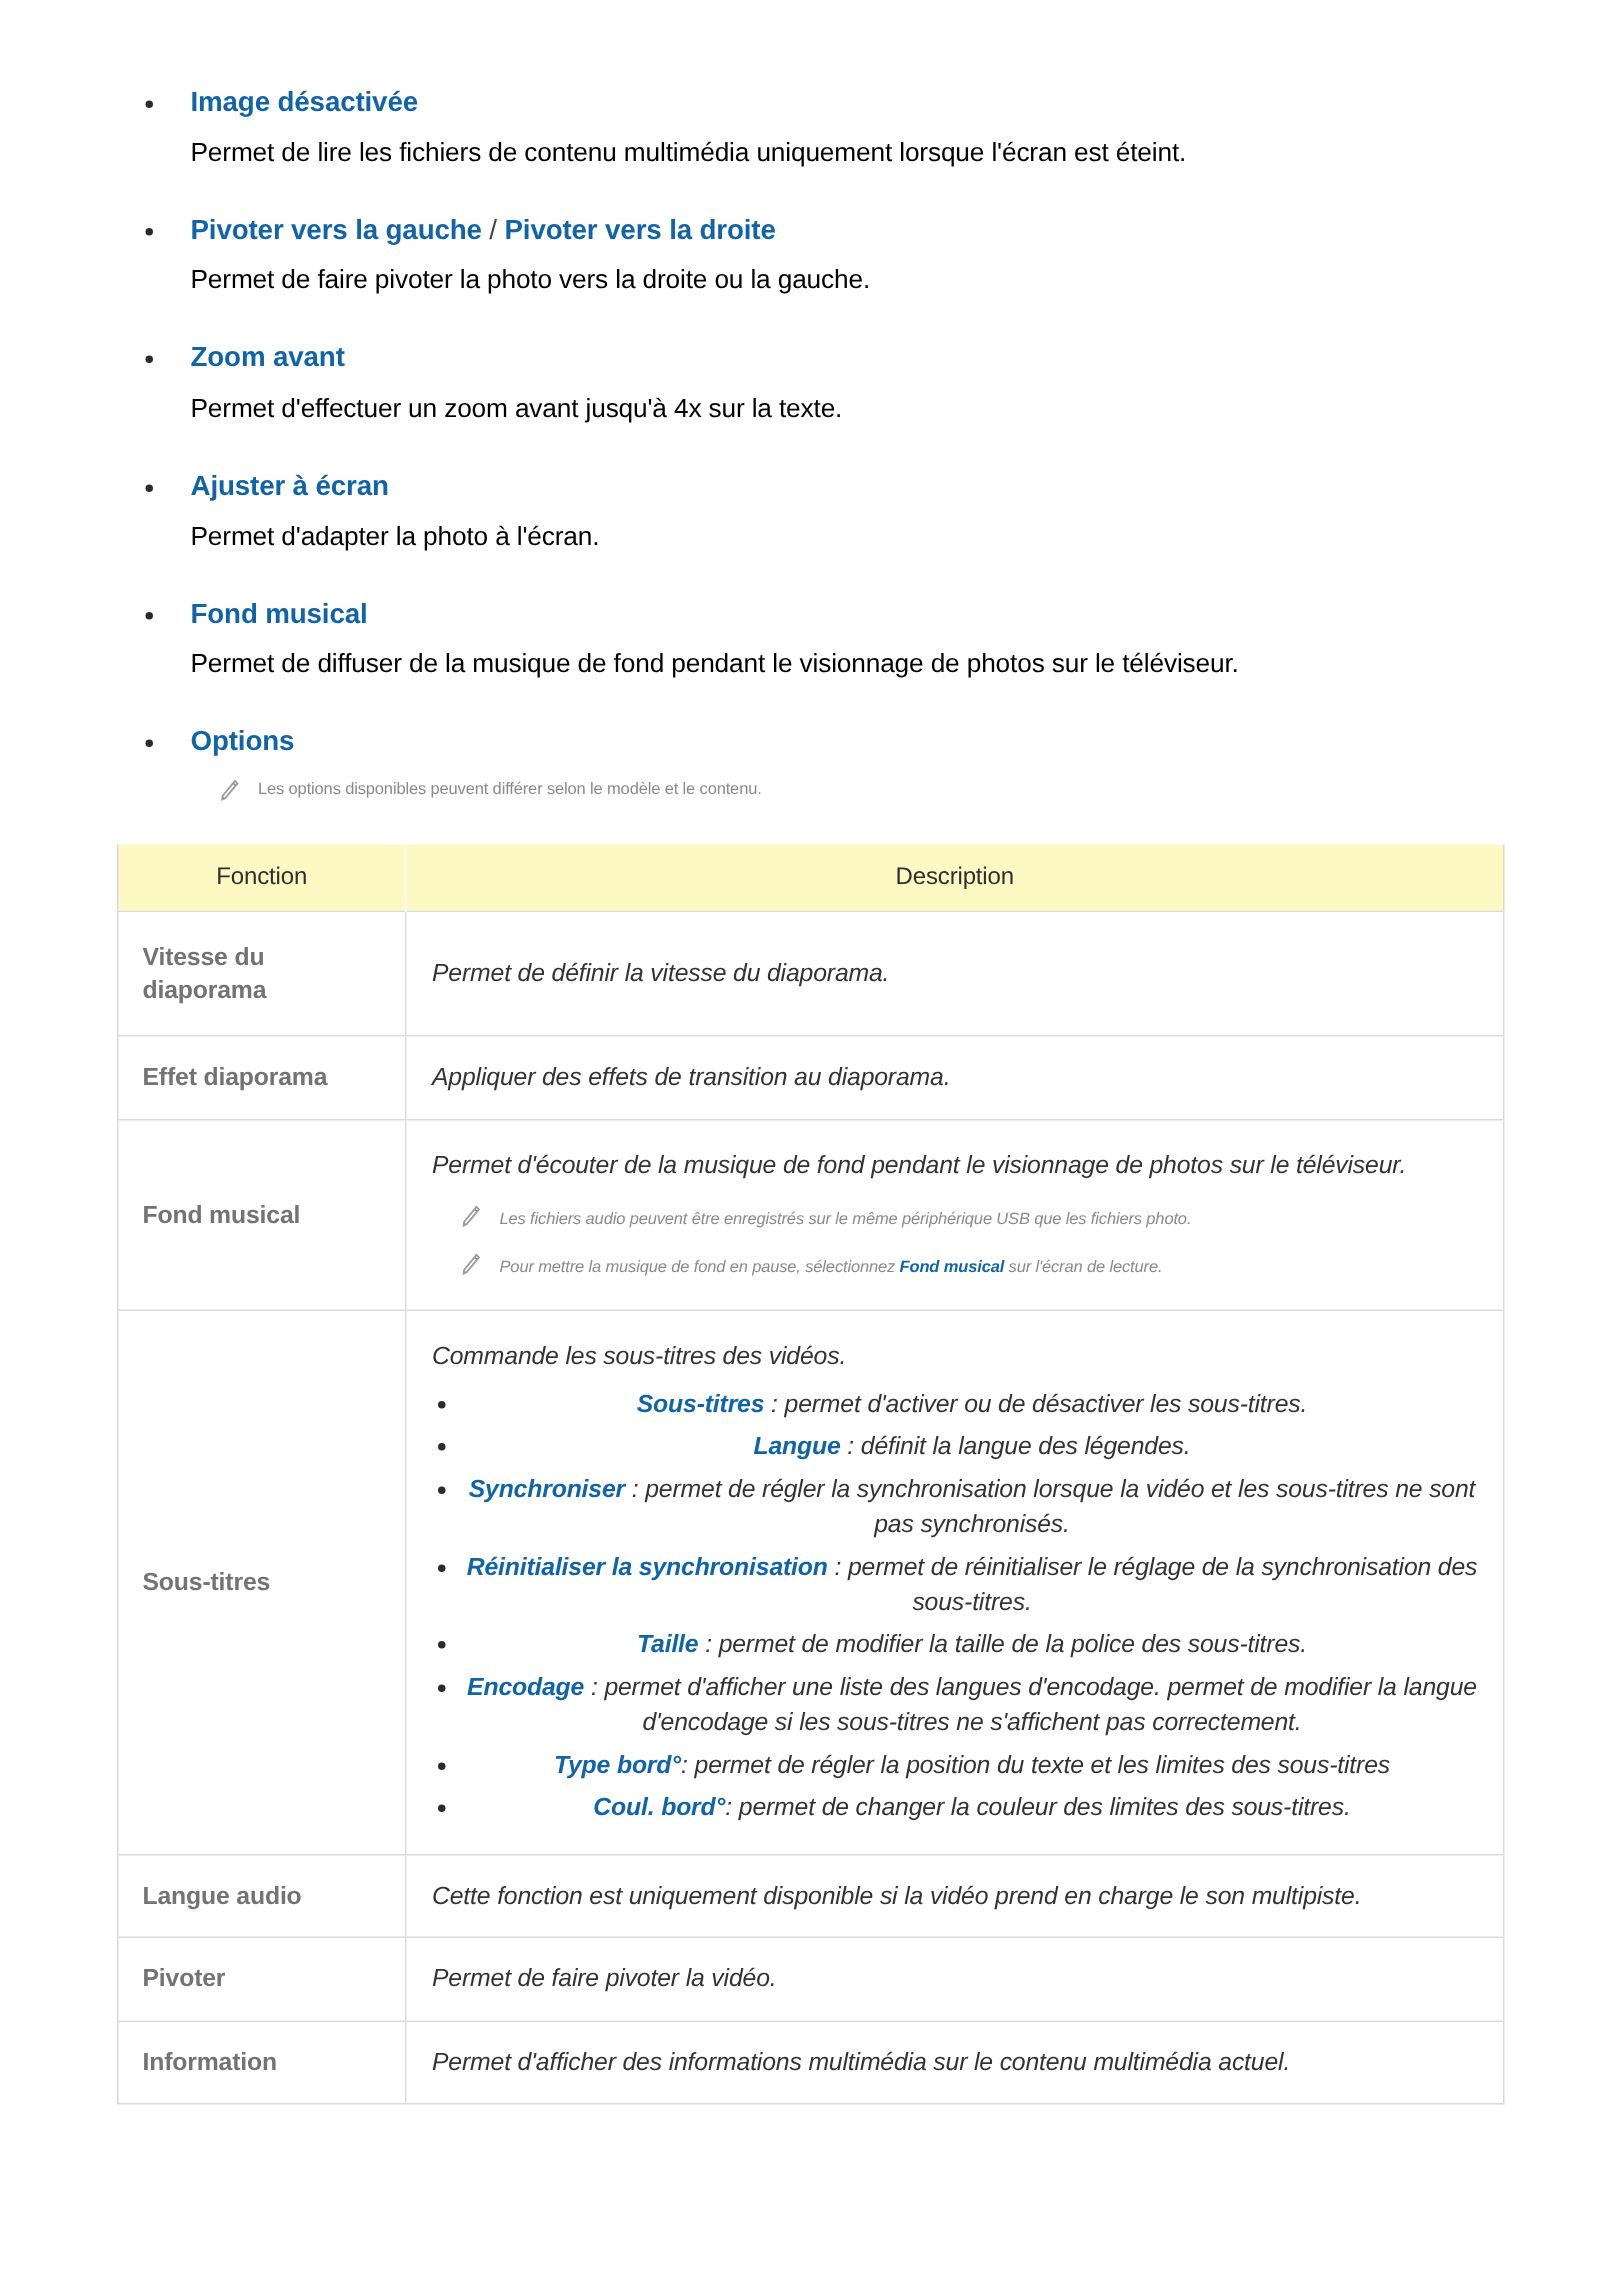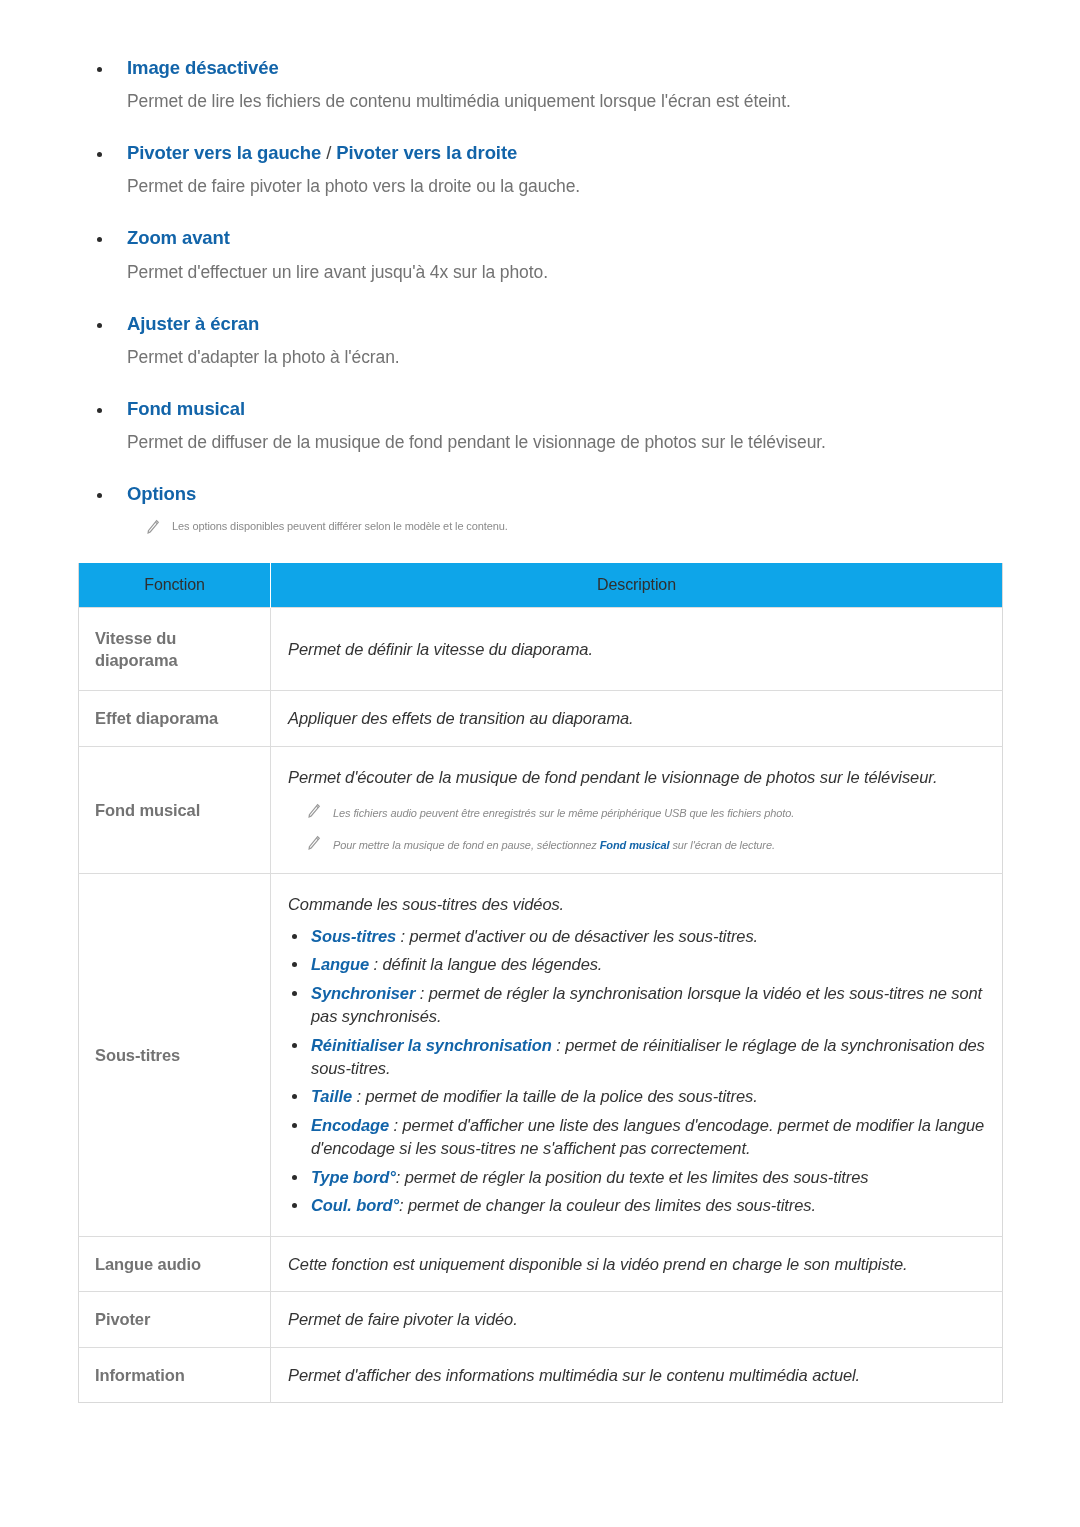--- a/index.html
+++ b/index.html
@@ -27,21 +27,21 @@
     color: #1264a9;
     font-size: 18.5px;
     font-weight: 700;
     letter-spacing: -0.1px;
     line-height: 1.25;
     margin: 0 0 11px 0;
   }
   .feature-head .sep { color: #444; font-weight: 400; }
   .feature-desc {
     font-size: 17.5px;
-    color: #737373;
+    color: #000000;
     line-height: 1.32;
     margin: 0;
     letter-spacing: -0.1px;
   }
 
   
   .note { position: relative; padding-left: 45px; margin: 10px 0 0 0; }
   .note .pencil { position: absolute; left: 18px; top: 3px; }
   .note-text {
     font-size: 11px;
@@ -56,21 +56,21 @@
     margin-top: 28px;
     width: 925px;
     border-collapse: collapse;
     table-layout: fixed;
     border-left: 1px solid #d9d9d9;
     border-right: 1px solid #d9d9d9;
     border-bottom: 1px solid #d9d9d9;
   }
   .opt-table col.c1 { width: 192px; }
   .opt-table th {
-    background: #0ea5e9;
+    background: #fef9c3;
     color: #2f2f2f;
     font-size: 16px;
     font-weight: 400;
     padding: 13px 8px;
     text-align: center;
     border-right: 1px solid #ffffff;
     letter-spacing: -0.1px;
   }
   .opt-table th:last-child { border-right: none; }
   .opt-table td {
@@ -88,21 +88,21 @@
     font-weight: 700;
     font-size: 16.5px;
     padding-left: 16px !important;
     line-height: 1.35;
   }
   .desc-cell { color: #333333; }
   .desc-cell p { margin: 0; }
   .desc-cell p + .note { margin-top: 12px; }
 
   
-  .sub-list { list-style: none; margin: 9px 0 0 0; padding: 0; }
+  .sub-list { list-style: none; margin: 9px 0 0 0; padding: 0; text-align: center; }
   .sub-list li {
     position: relative;
     padding-left: 23px;
     margin-bottom: 6px;
     line-height: 1.38;
   }
   .sub-list li:last-child { margin-bottom: 0; }
   .sub-list li .sdot {
     position: absolute; left: 4px; top: 9px;
     width: 5px; height: 5px; border-radius: 50%;
@@ -126,21 +126,21 @@
 
     <li class="feature-item">
       <span class="dot"></span>
       <div class="feature-head"><span>Pivoter vers la gauche</span><span class="sep"> / </span><span>Pivoter vers la droite</span></div>
       <p class="feature-desc">Permet de faire pivoter la photo vers la droite ou la gauche.</p>
     </li>
 
     <li class="feature-item">
       <span class="dot"></span>
       <div class="feature-head">Zoom avant</div>
-      <p class="feature-desc">Permet d'effectuer un lire avant jusqu'à 4x sur la photo.</p>
+      <p class="feature-desc">Permet d'effectuer un zoom avant jusqu'à 4x sur la texte.</p>
     </li>
 
     <li class="feature-item">
       <span class="dot"></span>
       <div class="feature-head">Ajuster à écran</div>
       <p class="feature-desc">Permet d'adapter la photo à l'écran.</p>
     </li>
 
     <li class="feature-item">
       <span class="dot"></span>

